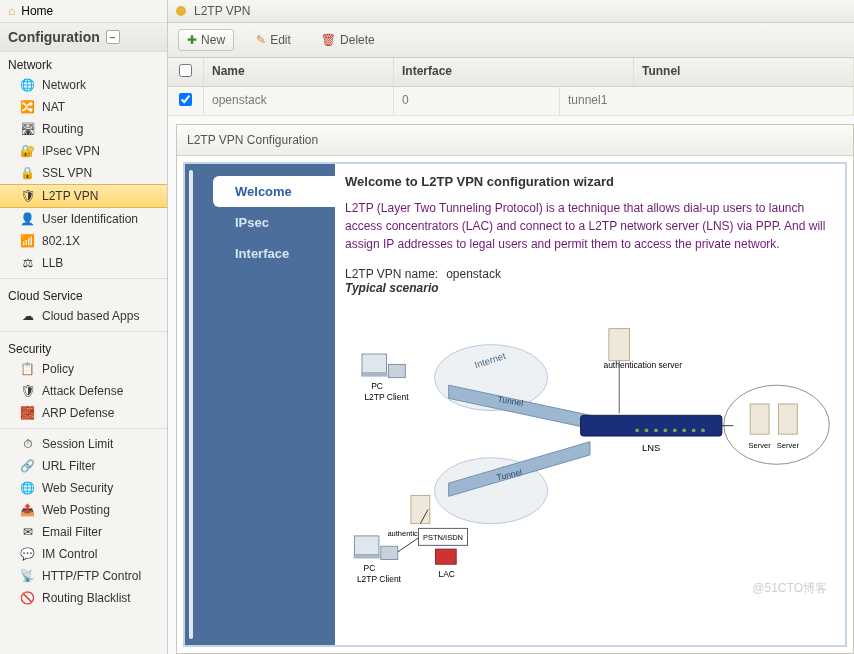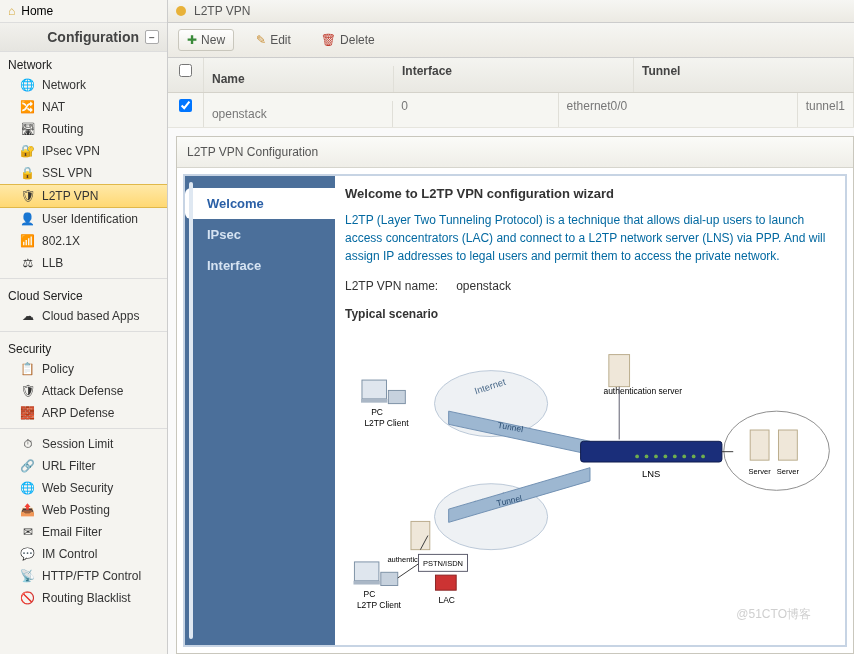--- a/index.html
+++ b/index.html
@@ -1,60 +1,60 @@
 <!DOCTYPE html>
 <html><head>
 <meta charset="utf-8">
 <style>
 * { box-sizing: border-box; margin: 0; padding: 0; }
 body { font-family: Arial, Helvetica, sans-serif; font-size: 12px; background: #f5f5f5; width: 854px; height: 654px; overflow: hidden; display: flex; }
 .sidebar { width: 168px; background: #f5f4f0; border-right: 1px solid #ccc; display: flex; flex-direction: column; }
 .sidebar-header { padding: 4px 8px; border-bottom: 1px solid #ddd; display: flex; align-items: center; gap: 6px; }
-.sidebar-header.config { background: linear-gradient(#f2f1ed,#e6e5e0); font-size: 14px; font-weight: bold; color: #444; justify-content: flex-end; padding: 6px 8px; }
+.sidebar-header.config { background: linear-gradient(#f2f1ed,#e6e5e0); font-size: 14px; font-weight: bold; color: #444; justify-content: flex-start; padding: 6px 8px; }
 .config-collapse { width: 14px; height: 14px; border: 1px solid #aaa; border-radius: 2px; display: flex; align-items: center; justify-content: center; font-size: 10px; color: #666; background: #fff; }
 .sidebar-section { padding: 6px 8px 2px; color: #222; font-size: 12px; }
 .sidebar-items { list-style: none; }
 .sidebar-item { display: flex; align-items: center; gap: 6px; padding: 3px 6px 3px 20px; cursor: pointer; color: #333; white-space: nowrap; overflow: hidden; }
 .sidebar-item.selected { background: linear-gradient(#ffe9a8,#ffd873); border: 1px solid #e0b84a; border-left: none; border-right: none; }
 .sidebar-item .ico { width: 16px; height: 16px; display: inline-flex; align-items: center; justify-content: center; font-size: 12px; flex: 0 0 16px; }
 .divider { height: 1px; background: #ddd; margin: 4px 0; }
 .main { flex: 1; display: flex; flex-direction: column; background: #fafafa; overflow: hidden; }
 .tab-bar { display: flex; align-items: center; background: linear-gradient(#f6f6f3,#eceae3); border-bottom: 1px solid #ccc; padding: 4px 8px; gap: 8px; }
 .tab-dot { width: 10px; height: 10px; border-radius: 50%; background: #e8b23a; }
 .tab-title { color: #555; }
 .toolbar { display: flex; align-items: center; gap: 14px; padding: 6px 10px; background: linear-gradient(#f6f6f3,#eceae3); border-bottom: 1px solid #ccc; }
 .tbtn { display: flex; align-items: center; gap: 4px; padding: 3px 8px; border: 1px solid #c9c7bd; border-radius: 3px; background: linear-gradient(#fefefe,#efede6); cursor: pointer; color: #555; }
 .tbtn.flat { border: none; background: transparent; }
 .tbtn .ti { font-size: 12px; }
 .grid-head { display: flex; background: linear-gradient(#f4f4f0,#e9e8e2); border-bottom: 1px solid #d4d2ca; color: #444; font-weight: bold; }
 .grid-head div, .grid-row div { padding: 6px 8px; border-right: 1px solid #e0dfd8; }
 .col-chk { width: 36px; text-align: center; }
-.col-name { width: 190px; margin-top: 8px; }
+.col-name { width: 190px; }
 .col-user { width: 166px; }
 .col-if { width: 240px; }
 .col-tun { flex: 1; }
 .grid-row { display: flex; background: #f6f6f2; color: #777; border-bottom: 1px solid #e6e5de; }
 .grid-row input[type=checkbox] { pointer-events: none; }
 .panel { margin: 8px 0 0 8px; flex: 1; display: flex; flex-direction: column; border: 1px solid #c9c7bd; background: #fff; overflow: hidden; }
 .panel-title { padding: 8px 10px; background: linear-gradient(#fbfbf8,#efeee8); border-bottom: 1px solid #d6d5cd; color: #555; }
 .panel-body { flex: 1; display: flex; overflow: hidden; padding: 6px; background: #fff; }
 .wizard-wrap { flex: 1; display: flex; border: 2px solid #c7d4e4; background: #fff; }
 .wizard-tabs { width: 150px; background: #4b6f9a; padding: 12px 0; position: relative; }
 .wizard-tabs::before { content: ""; position: absolute; left: 4px; top: 6px; bottom: 6px; width: 4px; background: #dfe8f2; border-radius: 2px; }
-.wtab { padding: 8px 14px 8px 22px; color: #d6e3f2; font-weight: bold; font-size: 13px; cursor: pointer; }
+.wtab { padding: 8px 14px 8px 22px; color: #d6e3f2; font-weight: bold; font-size: 13px; cursor: pointer; margin-left: 28px; }
 .wtab.active { background: #fff; color: #2a5fa6; border-top-left-radius: 6px; border-bottom-left-radius: 6px; margin-right: -1px; }
 .wizard-content { flex: 1; padding: 10px 10px; color: #333; overflow: hidden; }
 .wizard-content h3 { font-size: 13px; margin-bottom: 10px; }
-.wizard-content p { margin-bottom: 14px; line-height: 1.5; color: #0369a1; }
-.kv { display: flex; gap: 18px; margin-bottom: 14px; }
+.wizard-content p { margin-bottom: 14px; line-height: 1.5; color: #701a75; }
+.kv { display: flex; gap: 8px; }
 .kv .k { color: #333; }
-.scenario-title { font-weight: bold; margin-bottom: 8px; }
+.scenario-title { font-weight: bold; margin-bottom: 8px; font-style: italic; }
 .diagram { width: 100%; height: 300px; position: relative; background: #fff; }
 .diagram svg { width: 100%; height: 100%; }
-.watermark { position: absolute; right: 24px; bottom: 6px; color: #cfcfcf; font-size: 12px; }
+.watermark { position: absolute; right: 8px; bottom: 6px; color: #cfcfcf; font-size: 12px; }
 .home-ico { color: #d6a93e; }
 </style>
 </head>
 <body>
 
 <div class="sidebar">
   <div class="sidebar-header">
     <span class="ico home-ico">⌂</span>
     <span>Home</span>
   </div>
@@ -188,21 +188,20 @@
   <div class="grid-head">
     <div class="col-chk"><input type="checkbox" style=""></div>
     <div class="col-name">Name</div>
     <div class="col-if">Interface</div>
     <div class="col-tun">Tunnel</div>
   </div>
   <div class="grid-row">
     <div class="col-chk"><input type="checkbox" checked="" style=""></div>
     <div class="col-name">openstack</div>
     <div class="col-user">0</div>
-    <div class="col-if">ethernet0/0</div>
     <div class="col-tun">tunnel1</div>
   </div>
 
   <div class="panel">
     <div class="panel-title">L2TP VPN Configuration</div>
     <div class="panel-body">
       <div class="wizard-wrap">
         <div class="wizard-tabs">
           <div class="wtab active">Welcome</div>
           <div class="wtab">IPsec</div>

